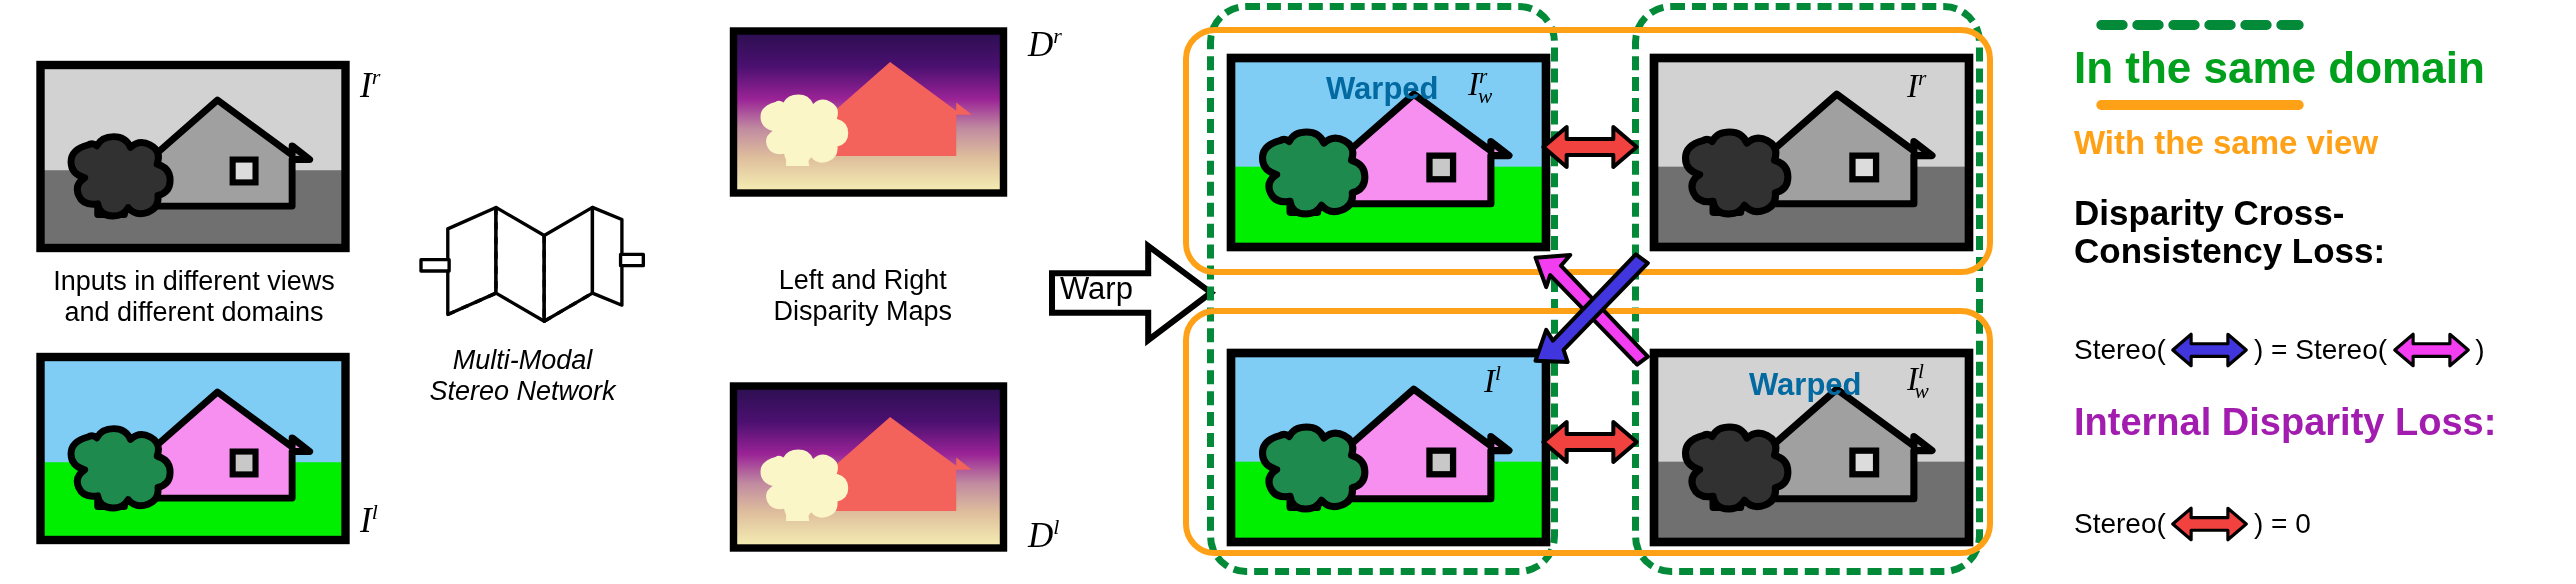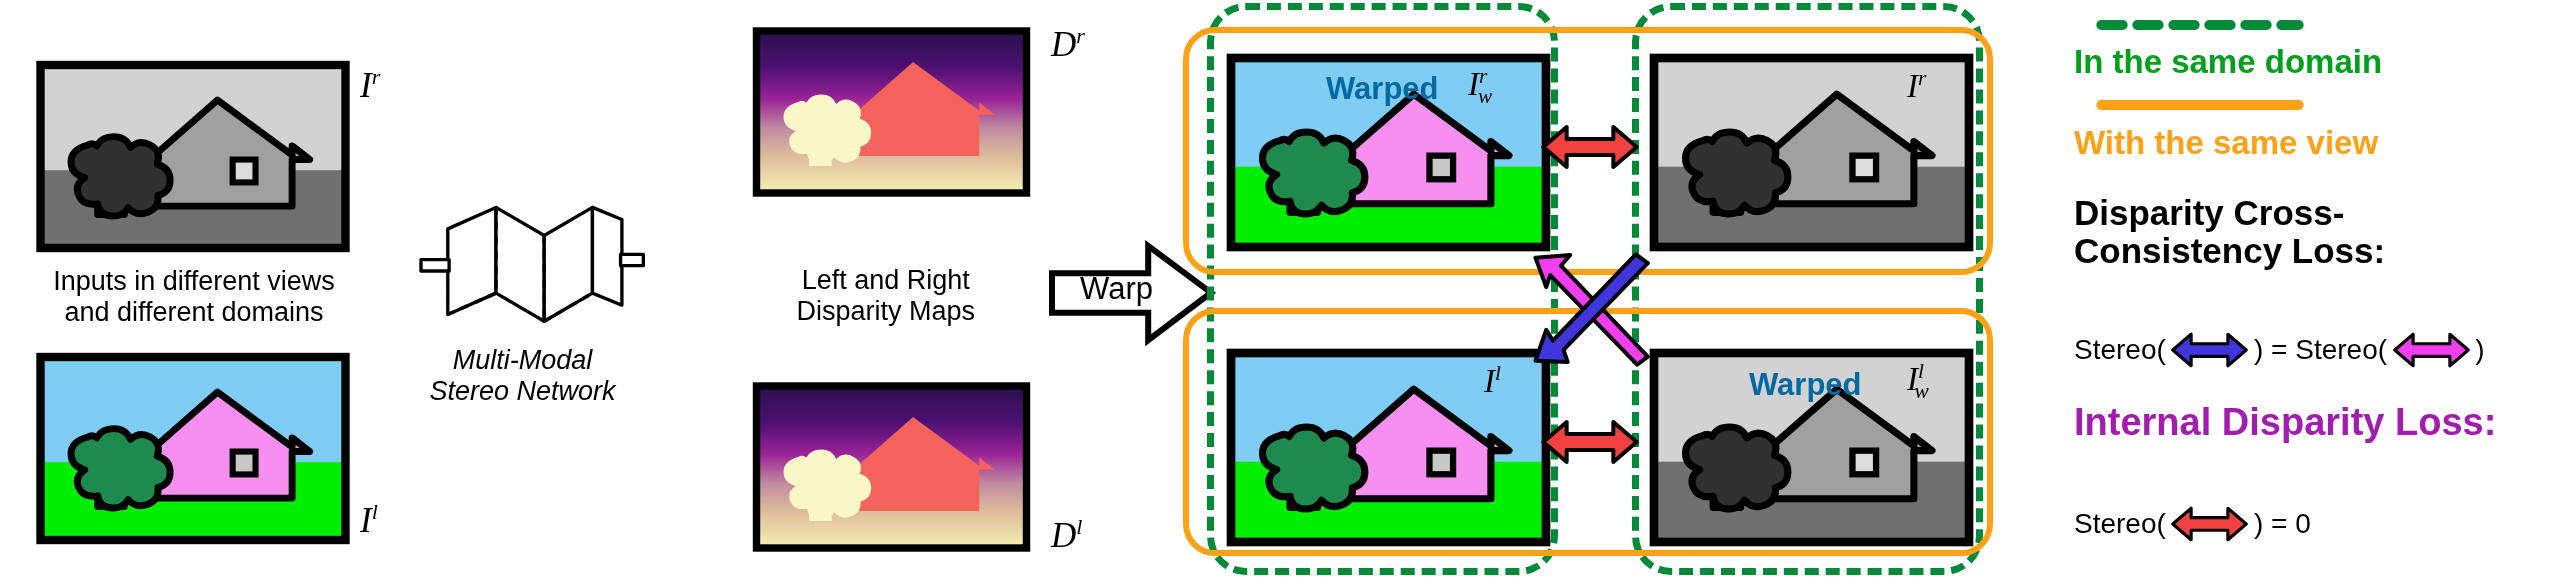--- a/index.html
+++ b/index.html
@@ -92,21 +92,21 @@
       <path d="M184 190 L256 148" stroke-dasharray="11 11" fill="none"></path>
 
       <rect x="0" y="98" width="42" height="17"></rect>
       <rect x="298" y="90" width="34" height="17"></rect>
     </g>
   </svg>
   <div class="abs cap" style="left:0px;top:345px;width:241px;">Multi-Modal
 Stereo Network</div>
 </div>
 
-<div class="abs" style="left:722px;top:0;width:375px;height:436px;">
+<div class="abs" style="left:699px;top:0;width:375px;height:436px;">
   <svg class="abs" style="left:23.4px;top:31px;" width="293" height="162" viewBox="0 0 400 240">
     <use href="#scene-disp"></use>
   </svg>
   <div class="abs mathlbl" style="left:329px;top:23.4px;font-size:35px;">
     <span>D</span><sup style="font-size:22px;">r</sup>
   </div>
 
   <div class="abs cap" style="left:3.3px;top:265px;width:321px;">Left and Right
 Disparity Maps</div>
 
@@ -115,21 +115,21 @@
   </svg>
   <div class="abs mathlbl" style="left:329px;top:514px;font-size:35px;">
     <span>D</span><sup style="font-size:22px;">l</sup>
   </div>
 </div>
 
 <div class="abs" style="left:1048px;top:231px;width:167px;height:124px;">
   <svg width="167" height="124" viewBox="0 0 250 185">
     <path d="M6 63 L150 63 L150 22 L244 92 L150 163 L150 122 L6 122 Z" fill="#fff" stroke="#000" stroke-width="9" stroke-linejoin="miter"></path>
   </svg>
-  <div class="abs" style="left:18px;top:40px;width:87px;text-align:right;font-size:31px;font-family:'Liberation Sans',sans-serif;color:#000;">Warp</div>
+  <div class="abs" style="left:12px;top:40px;width:87px;text-align:left;font-size:31px;font-family:'Liberation Sans',sans-serif;color:#000;">Warp</div>
 </div>
 
 <div class="abs" style="left:1192px;top:0;width:803px;height:584px;">
 
   <div class="abs" style="left:14.7px;top:3.3px;width:351px;height:572px;border:7.4px dashed #028A38;border-radius:39px;box-sizing:border-box;"></div>
   <div class="abs" style="left:440px;top:3.3px;width:351px;height:572px;border:7.4px dashed #028A38;border-radius:39px;box-sizing:border-box;"></div>
 
   <div class="abs" style="left:-9.4px;top:27px;width:810px;height:248px;border:6px solid #FFA117;border-radius:32px;box-sizing:border-box;"></div>
   <div class="abs" style="left:-9.4px;top:308px;width:810px;height:248px;border:6px solid #FFA117;border-radius:32px;box-sizing:border-box;"></div>
 
@@ -176,21 +176,21 @@
 
     <path d="M8 164 L24 118 L34 134 L158 5 L176 18 L50 148 L56 166 Z" fill="#4135DE" stroke="#000" stroke-width="6" stroke-linejoin="round"></path>
   </svg>
 </div>
 
 <div class="abs" style="left:2015px;top:0;width:561px;height:584px;">
 
   <svg class="abs" style="left:82px;top:19px;" width="206" height="12" viewBox="0 0 308 18">
     <line x1="6" y1="9" x2="302" y2="9" stroke="#028A38" stroke-width="15" stroke-dasharray="32 22" stroke-linecap="round"></line>
   </svg>
-  <div class="abs legend-txt" style="left:59px;top:44px;font-size:33px;color:#00A01C;">In the same domain</div>
+  <div class="abs legend-txt" style="left:59px;top:44px;font-size:44px;color:#00A01C;">In the same domain</div>
 
   <svg class="abs" style="left:82px;top:99px;" width="206" height="12" viewBox="0 0 308 18">
     <line x1="6" y1="9" x2="302" y2="9" stroke="#FFA117" stroke-width="15" stroke-linecap="round"></line>
   </svg>
   <div class="abs legend-txt" style="left:59px;top:194px;font-size:35px;color:#000;white-space:pre-line;">Disparity Cross-
 Consistency Loss:</div>
 
   <div class="abs legend-txt" style="left:59px;top:125px;font-size:33px;color:#FFA117;">With the same view</div>
 
   <div class="abs stereo-line" style="left:59px;top:289px;">

